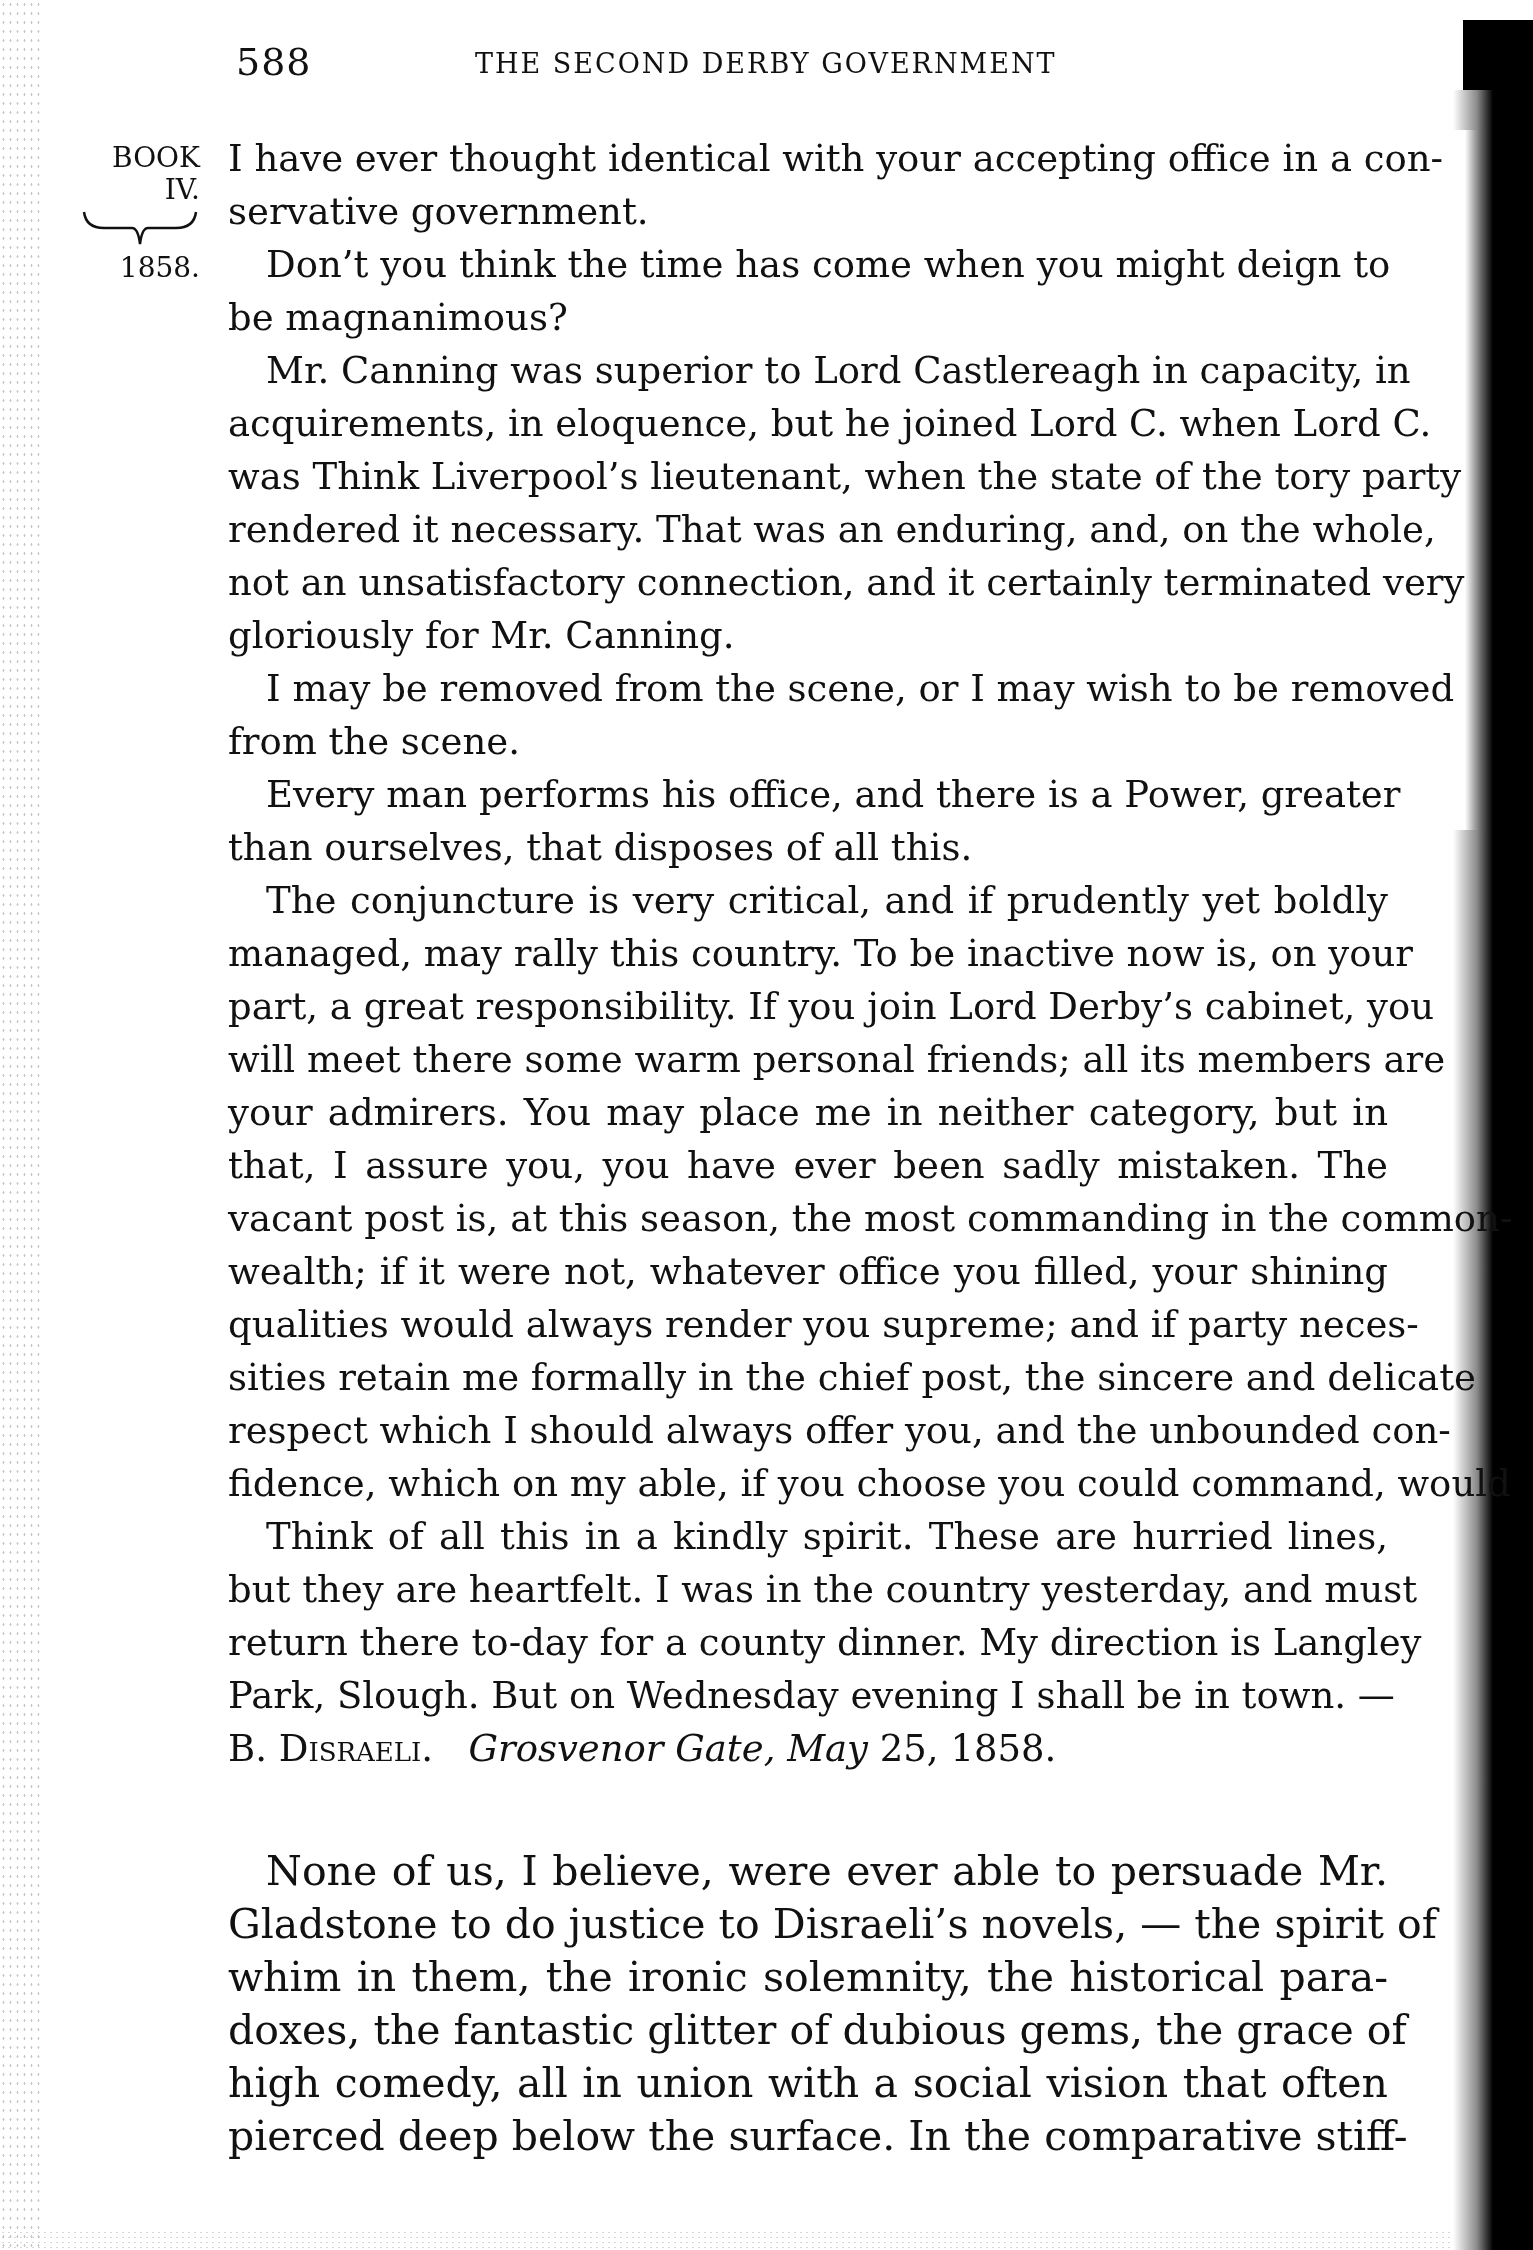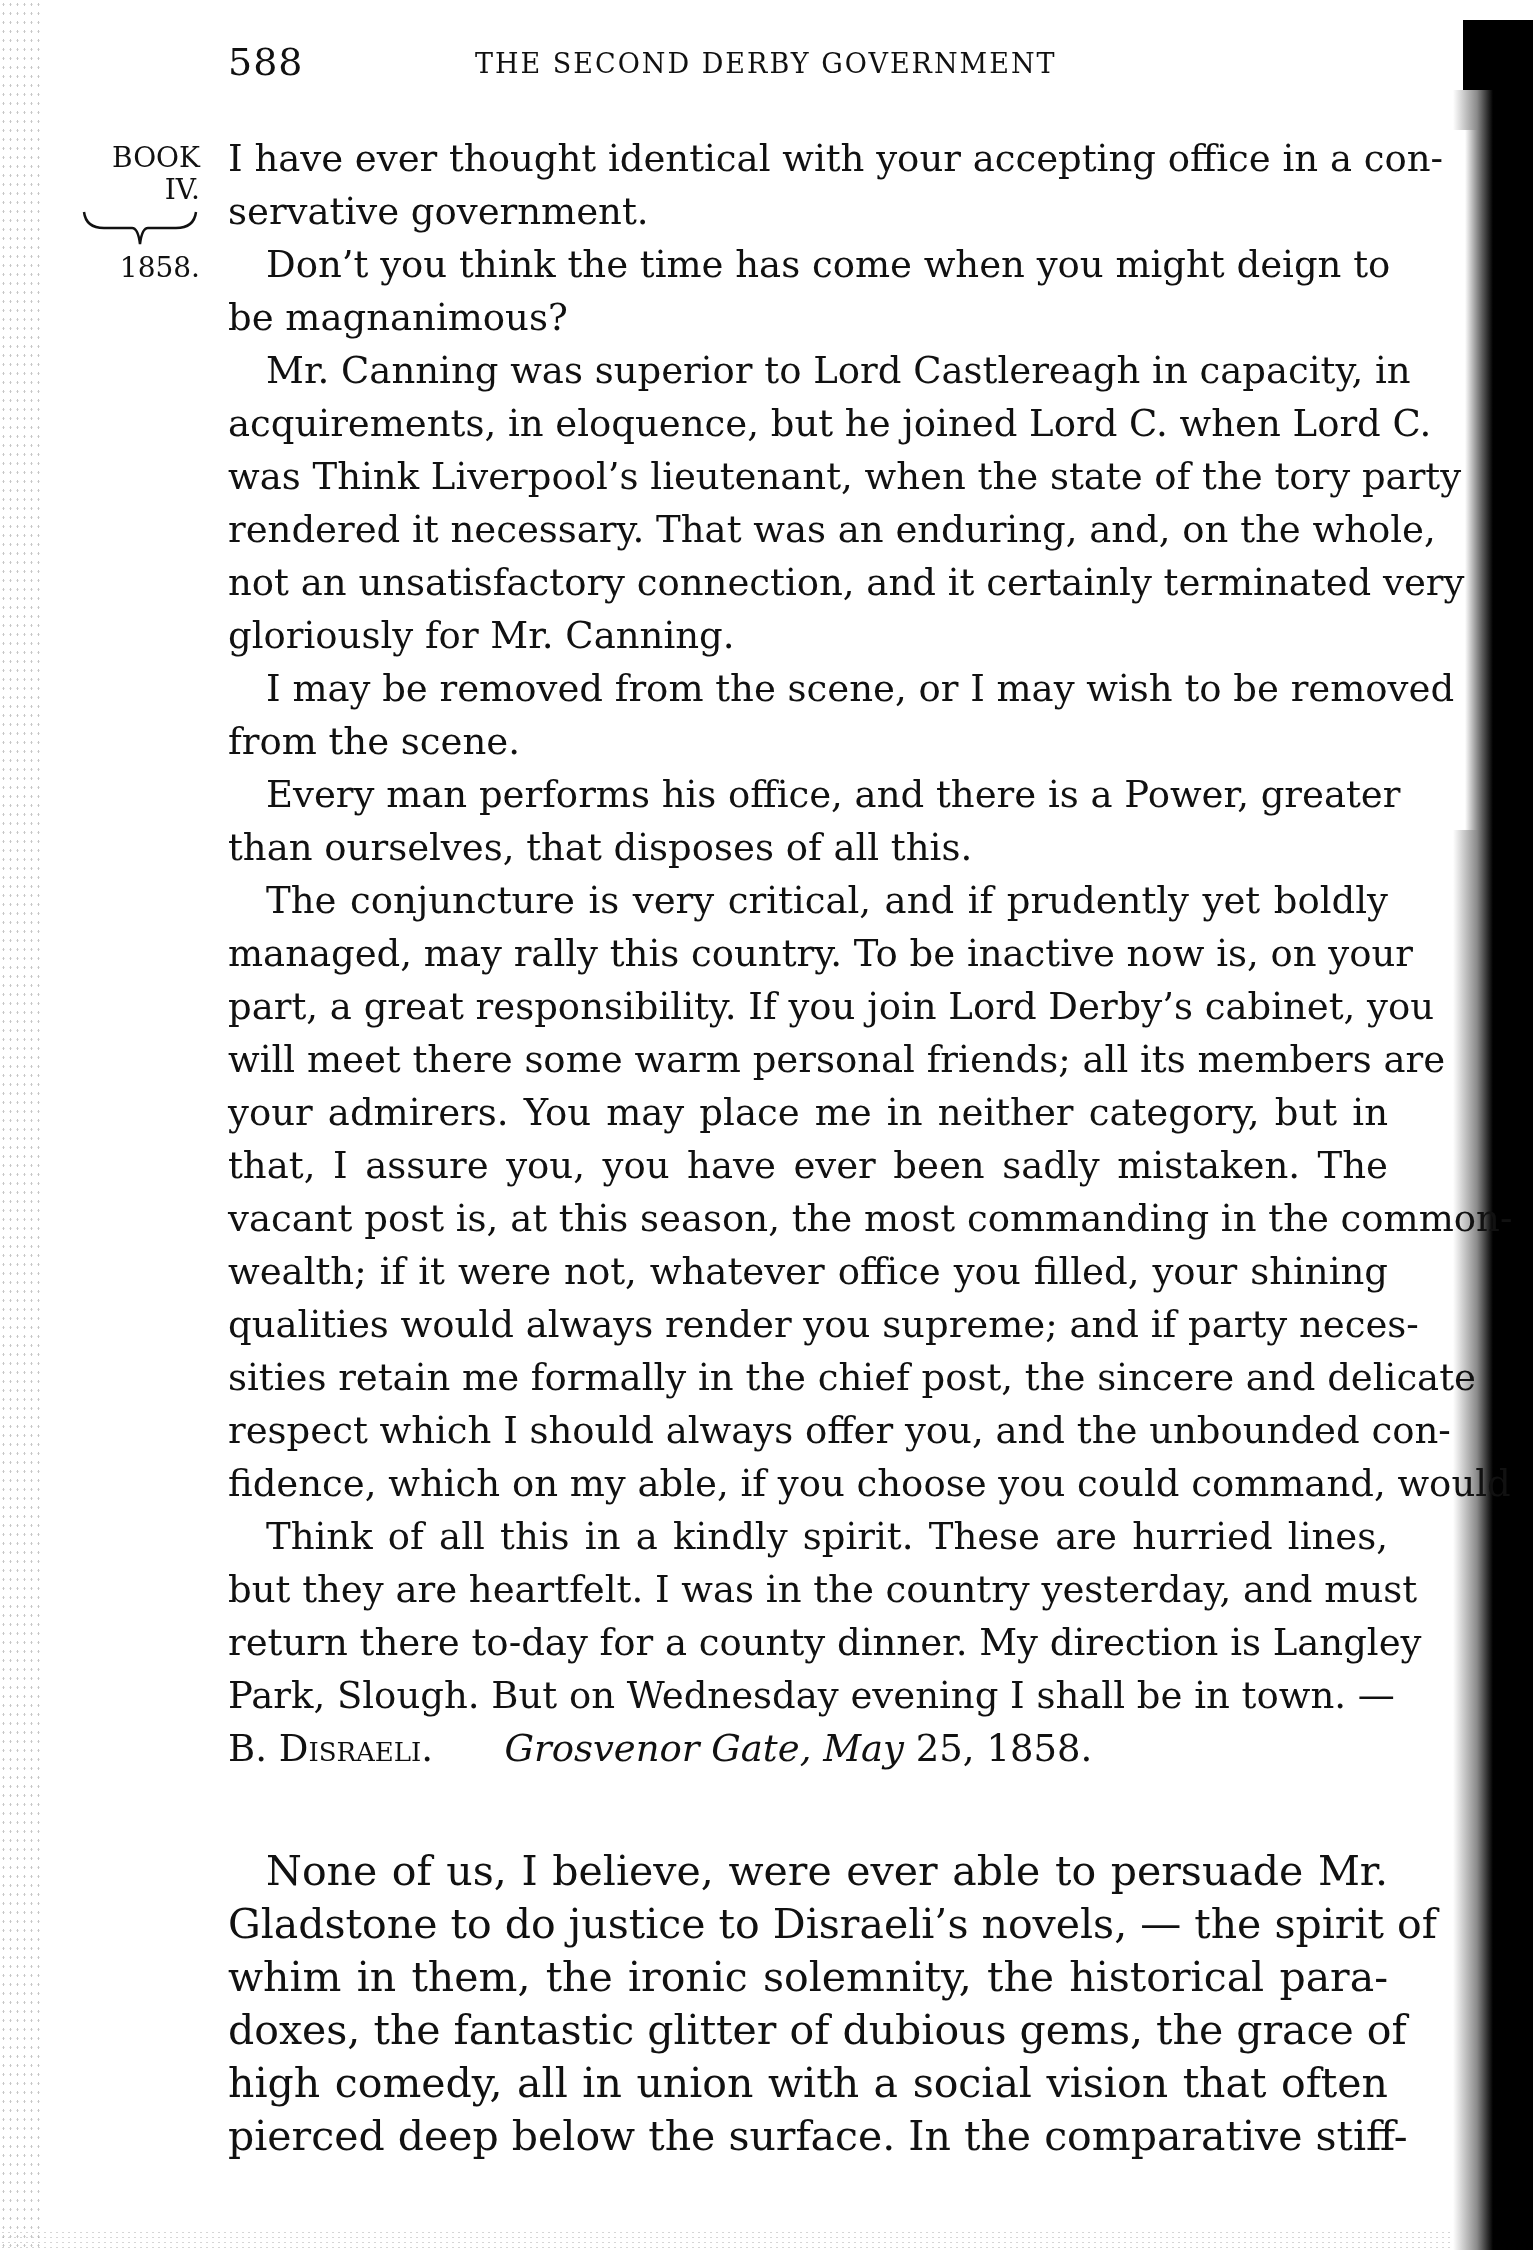--- a/index.html
+++ b/index.html
@@ -27,40 +27,40 @@
   }
   .bottom-speckle {
     position: absolute; left: 0; bottom: 0; width: 1450px; height: 20px;
     background-image: radial-gradient(#8a8a8a 0.8px, transparent 1.2px);
     background-size: 6px 5px; opacity: 0.35;
   }
   .running-head {
     position: absolute; top: 40px; left: 228px; width: 1160px; height: 50px;
   }
   .page-number {
-    position: absolute; left: 0; top: 0; font-size: 38px; letter-spacing: 1px;
+    position: absolute; left: 8px; top: 0; font-size: 38px; letter-spacing: 1px;
   }
   .running-title {
     position: absolute; left: 247px; top: 8px; font-size: 27px; letter-spacing: 2px;
   }
   .margin-note {
     position: absolute; left: 80px; top: 142px; width: 120px; text-align: right;
     font-size: 28px; line-height: 32px;
   }
   .margin-note .brace { display: block; height: 50px; margin: 2px 0 0 0; }
   .margin-note .year { display: block; margin-top: -6px; font-size: 28px; }
   .body-text {
     position: absolute; left: 228px; top: 132px; width: 1160px;
     font-size: 37px; line-height: 53px; text-align: justify;
   }
   .line { display: block; white-space: nowrap; text-align-last: justify; height: 53px; }
   .line.last { text-align-last: left; }
   .indent { padding-left: 38px; }
   .smallcaps { font-variant: small-caps; }
-  .ital { font-style: italic; margin-left: 36px; }
+  .ital { font-style: italic; }
   .closing {
     position: absolute; left: 228px; top: 1845px; width: 1160px;
     font-size: 41px; line-height: 52px;
   }
 </style>
 </head>
 <body>
 
 <div class="left-speckle"></div>
 <div class="right-edge"></div>

